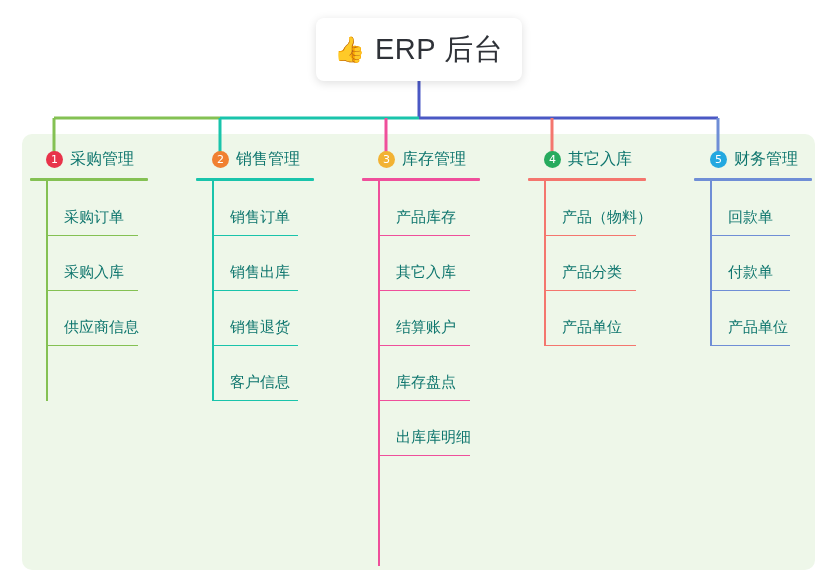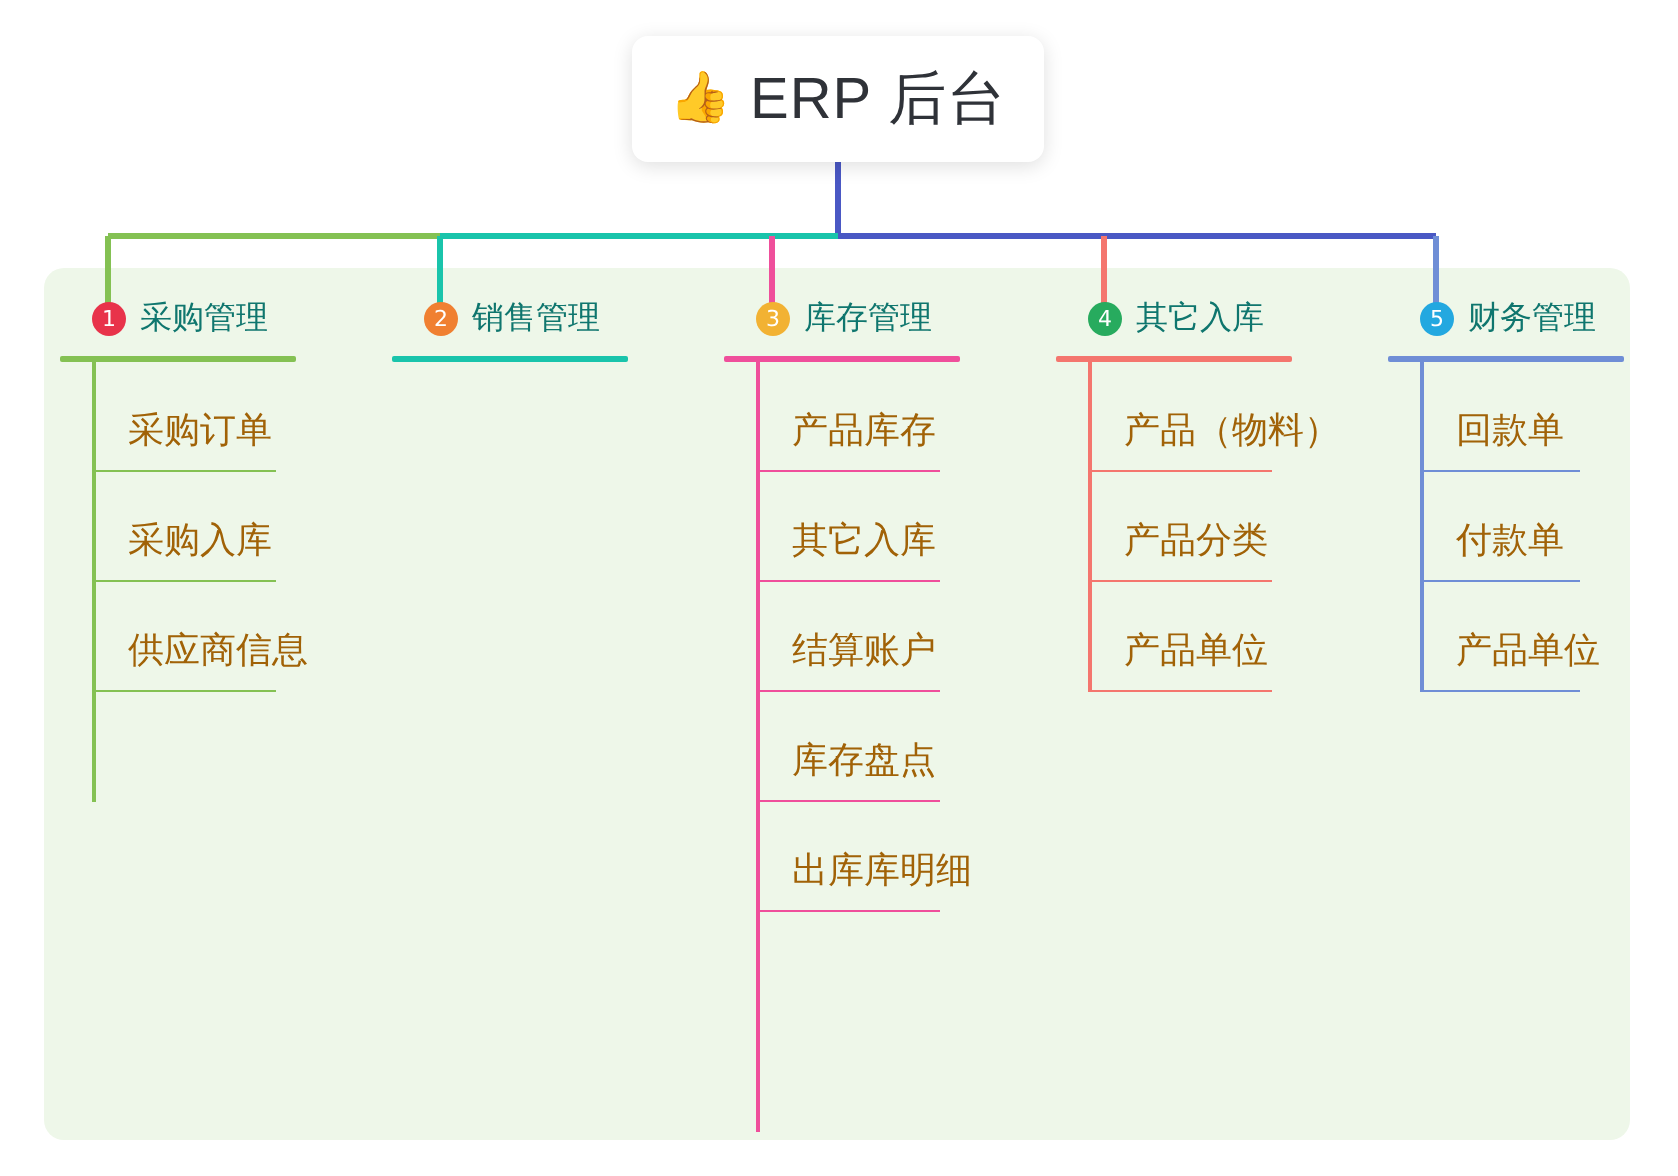--- a/index.html
+++ b/index.html
@@ -115,22 +115,22 @@
   }
   .item {
     position: relative;
     height: 55px;
     box-sizing: border-box;
   }
   .item-label {
     position: absolute;
     left: 18px;
     bottom: 9px;
-    font-size: 18px;
-    color: #a16207;
+    font-size: 15px;
+    color: #0f766e;
     white-space: nowrap;
   }
   .item-rule {
     position: absolute;
     left: 0;
     bottom: 0;
     height: 1.5px;
   }
 </style>
 </head>
@@ -177,20 +177,39 @@
           <div class="item-rule" style="background: rgb(132, 193, 83); width: 92px;"></div>
         </div>
       </div>
     </div>
     <div class="column" style="left: 196px; width: 150px;">
       <div class="col-header">
         <span class="badge" style="background: rgb(240, 128, 49);">2</span>
         <span class="col-title">销售管理</span>
       </div>
       <div class="col-rule" style="background: rgb(25, 196, 171); width: 118px;"></div>
+      <div class="items">
+        <div class="spine" style="background: rgb(25, 196, 171); height: 220px;"></div>
+        <div class="item">
+          <span class="item-label">销售订单</span>
+          <div class="item-rule" style="background: rgb(25, 196, 171); width: 86px;"></div>
+        </div>
+        <div class="item">
+          <span class="item-label">销售出库</span>
+          <div class="item-rule" style="background: rgb(25, 196, 171); width: 86px;"></div>
+        </div>
+        <div class="item">
+          <span class="item-label">销售退货</span>
+          <div class="item-rule" style="background: rgb(25, 196, 171); width: 86px;"></div>
+        </div>
+        <div class="item">
+          <span class="item-label">客户信息</span>
+          <div class="item-rule" style="background: rgb(25, 196, 171); width: 86px;"></div>
+        </div>
+      </div>
     </div>
     <div class="column" style="left: 362px; width: 160px;">
       <div class="col-header">
         <span class="badge" style="background: rgb(242, 178, 51);">3</span>
         <span class="col-title">库存管理</span>
       </div>
       <div class="col-rule" style="background: rgb(239, 79, 155); width: 118px;"></div>
       <div class="items">
         <div class="spine" style="background: rgb(239, 79, 155); height: 385px;"></div>
         <div class="item">

